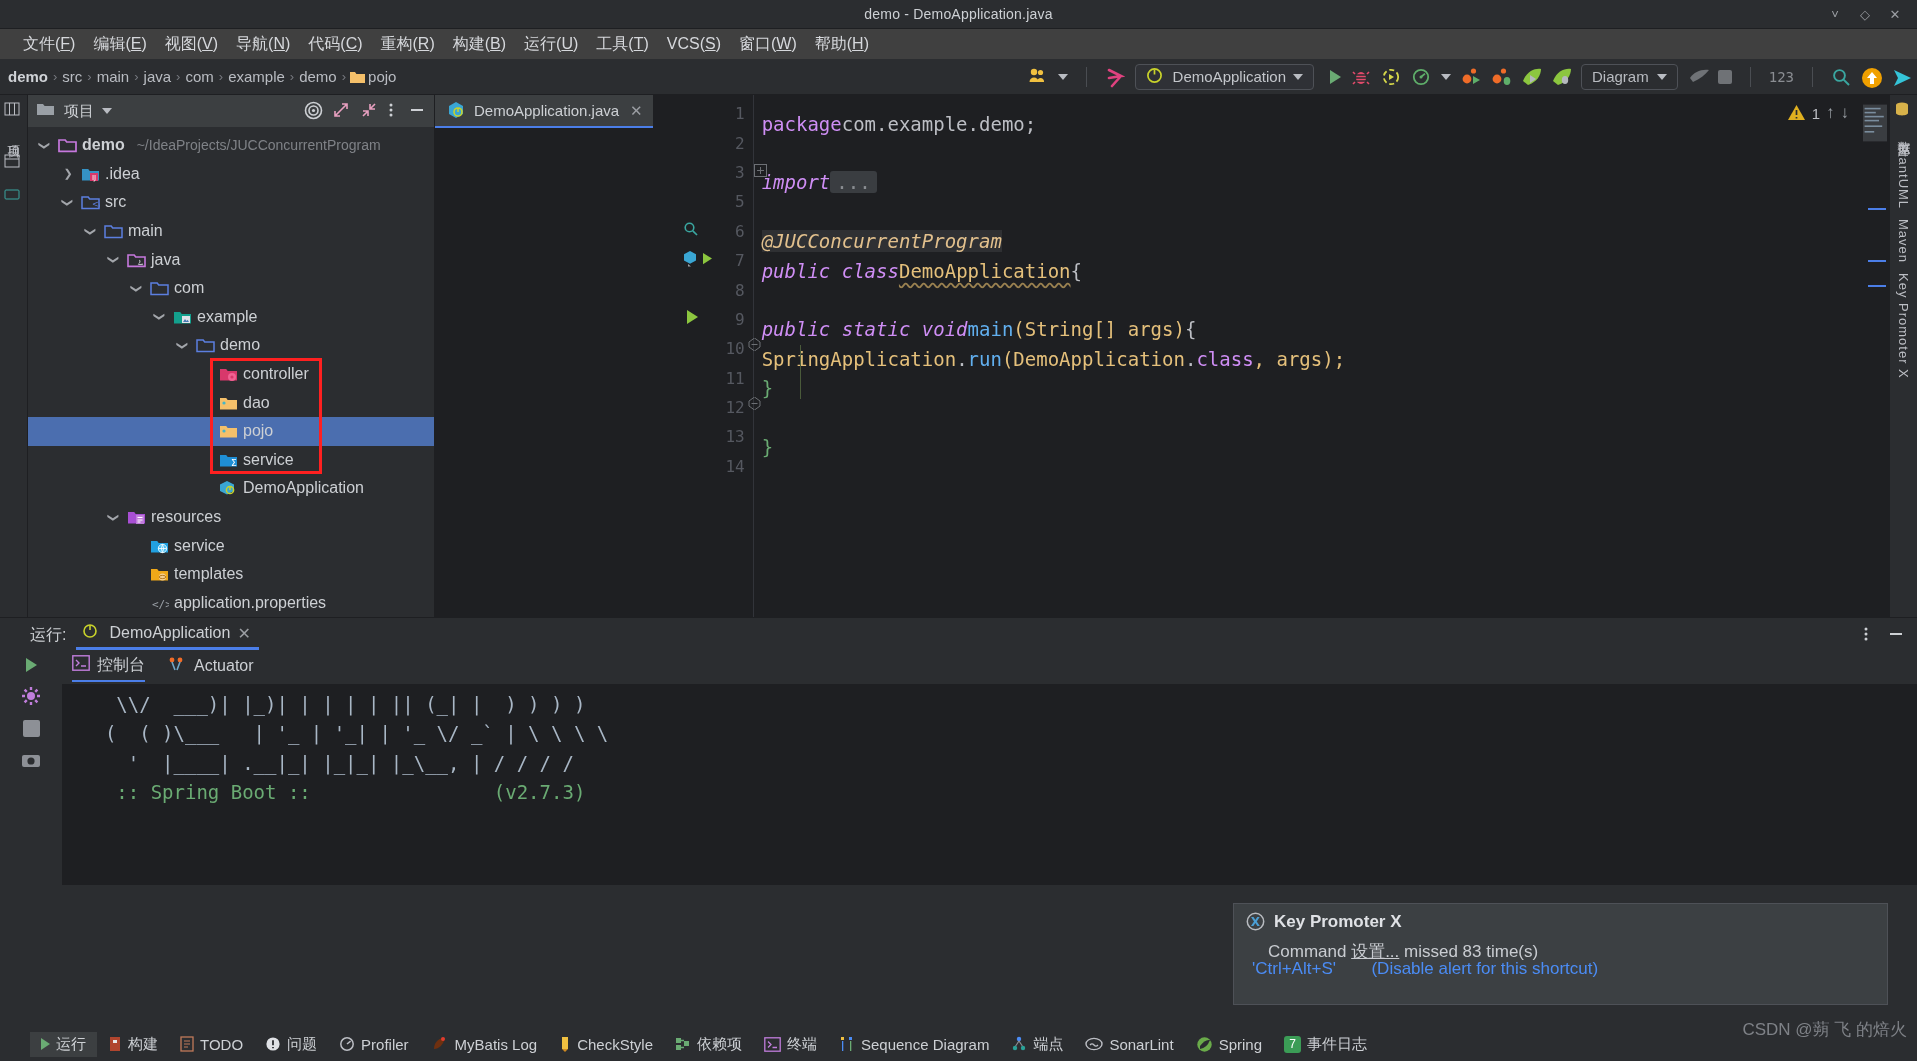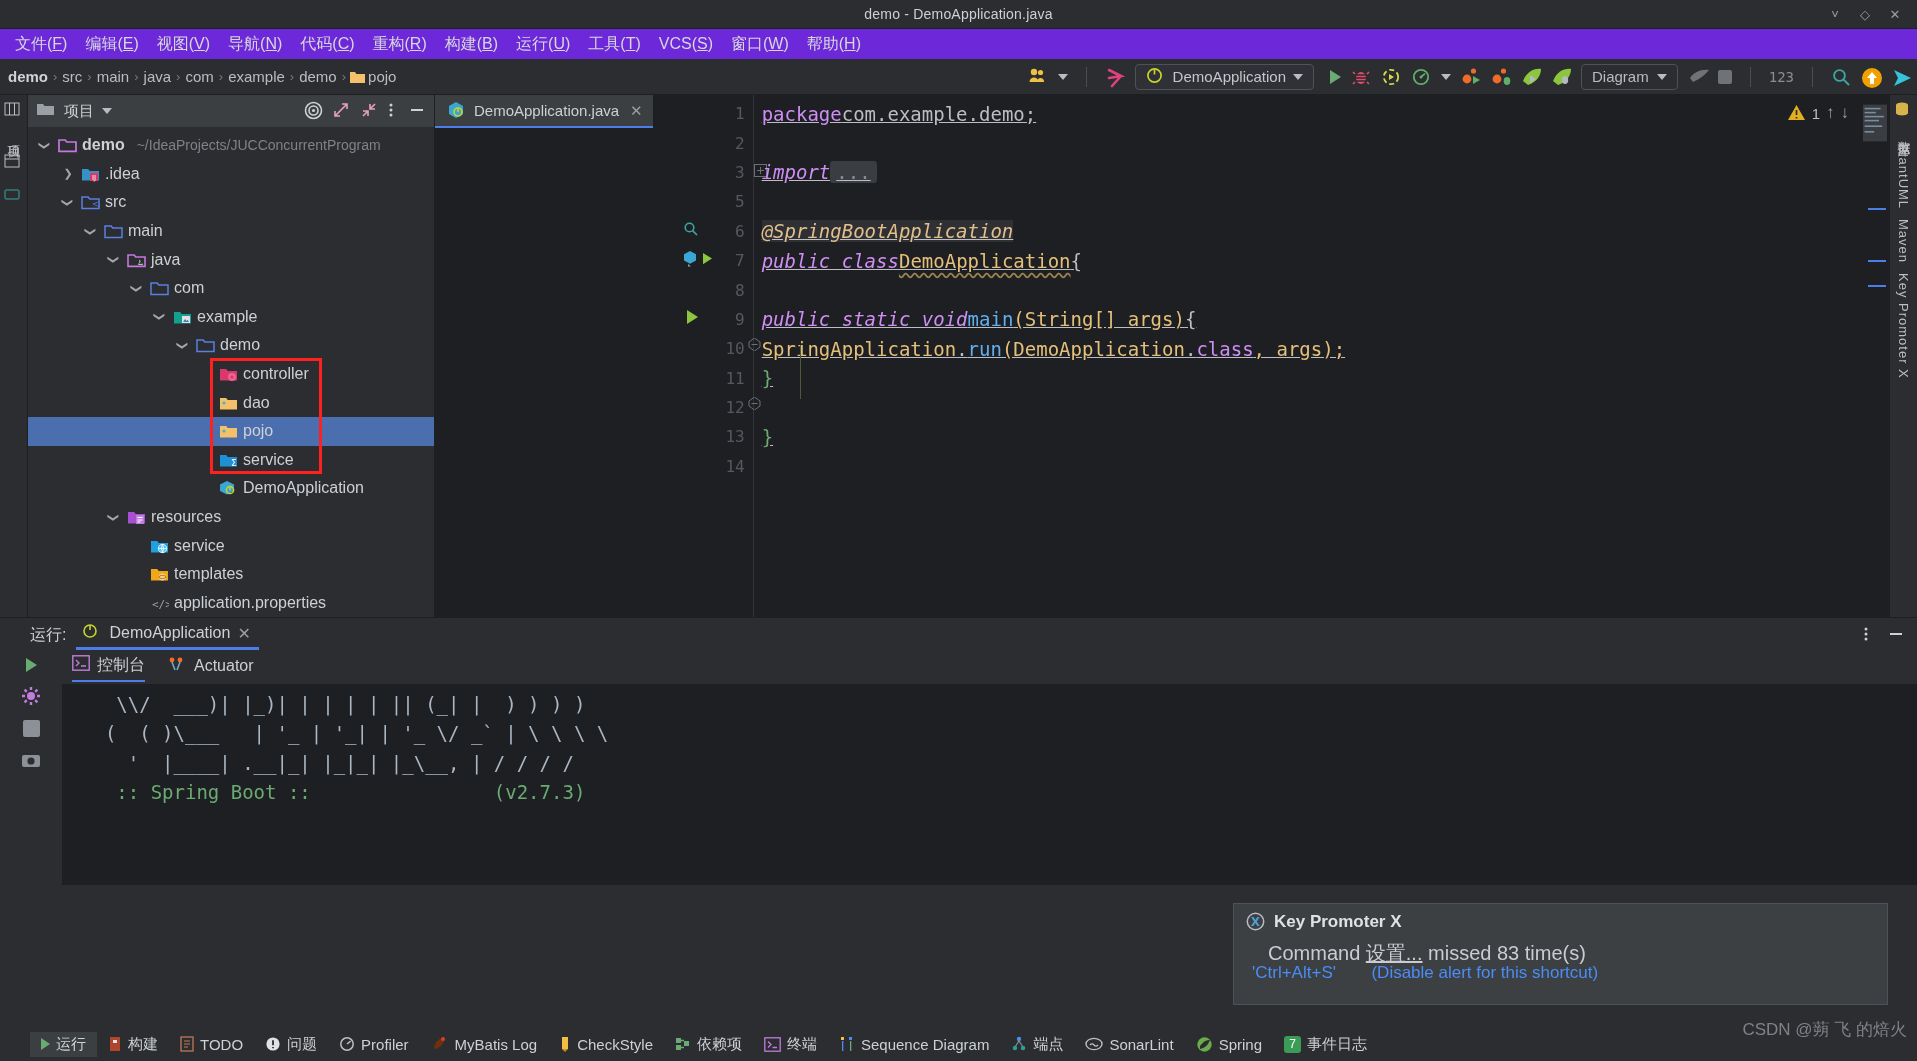--- a/index.html
+++ b/index.html
@@ -8,21 +8,21 @@
   body{ position:relative; }
 
   
   .titlebar{ height:29px; background:#2b2d30; display:flex; align-items:center;
     justify-content:center; position:relative; border-bottom:1px solid #1e1f22;}
   .titlebar .ttl{ font-size:14px; color:#cdd0d4; letter-spacing:.2px;}
   .win-btns{ position:absolute; right:6px; top:0; height:29px; display:flex; align-items:center; gap:14px; padding-right:8px;}
   .win-btns span{ font-size:13px; color:#9b9ea3; width:16px; text-align:center; cursor:default;}
 
   
-  .menubar{ height:30px; background:#6d28d9; display:flex; align-items:center; padding-left:6px; gap:0px;}
+  .menubar{ height:30px; background:#404040; display:flex; align-items:center; padding-left:14px; gap:0px;}
   .menubar .mi{ font-size:16px; color:#d6d8dc; padding:3px 9px; white-space:nowrap;}
   .menubar .mi u{ text-decoration:underline; }
 
   
   .toolbar{ height:36px; background:#2b2d30; display:flex; align-items:center; padding:0 6px; gap:0px;
     border-bottom:1px solid #1e1f22;}
   .crumbs{ display:flex; align-items:center; gap:0; font-size:15px;}
   .crumbs .cb{ color:#b9bcc2; padding:0 2px;}
   .crumbs .cb.b{ font-weight:bold; color:#cfd2d6;}
   .crumbs .sep{ color:#76797f; padding:0 3px; font-size:13px;}
@@ -63,21 +63,21 @@
   .etab{ display:flex; align-items:center; gap:7px; padding:0 10px 0 12px; background:#3c3f41;
     border-bottom:2px solid #4b7ee8; font-size:15px; color:#cdd0d4;}
   .etab .x{ color:#9b9ea3; font-size:15px; margin-left:4px;}
   .code-area{ flex:1; display:flex; position:relative; overflow:hidden;}
   .gutter{ width:100px; background:#1e1f22; padding-top:4px; flex:0 0 100px; position:relative;}
   .gline{ height:29.4px; display:flex; align-items:center; justify-content:flex-end;
     font-family:"DejaVu Sans Mono", monospace; font-size:16px; color:#555860; padding-right:8px;
     position:relative;}
   .gmark{ position:absolute; left:30px; top:50%; transform:translateY(-50%); }
   .gfold{ position:absolute; right:-14px; top:50%; transform:translateY(-50%); color:#6d7075; font-size:12px;}
-  .codecol{ flex:1; padding-top:4px; position:relative; border-left:1px solid #32343a;text-decoration:underline;}
+  .codecol{ flex:1; padding-top:14px; position:relative; border-left:1px solid #32343a;}
   .cline{ height:29.4px; display:flex; align-items:center; font-family:"DejaVu Sans Mono", monospace;
     font-size:19px; white-space:pre; padding-left:8px;}
   .kw{color:#cf8ef5;font-style:italic;} .kw2{color:#cf8ef5;}
   .ann{color:#e2c08d;font-style:italic;background:#2f3033;}
   .cls{color:#e5c07b;} .mth{color:#61afef;} .pun{color:#bcbec4;}
   .str{color:#6aab73;} .imp{color:#cf8ef5;font-style:italic;}
   .und{ text-decoration:underline; text-decoration-style:wavy; text-decoration-color:#9a8150;
         text-underline-offset:4px;}
   .dots{ background:#3a3d41; border-radius:3px; padding:0 6px; color:#8a8d92;}
   .insp{ position:absolute; right:40px; top:8px; display:flex; align-items:center; gap:6px; font-size:15px;}
@@ -102,21 +102,21 @@
   .ctab{ display:flex; align-items:center; gap:7px; font-size:16px; color:#cdd0d4; padding-bottom:4px;}
   .ctab.active{ border-bottom:2px solid #4b7ee8;}
   .console{ flex:1; background:#1e1f22; padding:6px 0 0 20px; position:relative; overflow:hidden;}
   .cl{ font-family:"DejaVu Sans Mono", monospace; font-size:19px; color:#a9b7c6; line-height:29.4px; white-space:pre;}
   .cl.green{ color:#6aab73; }
 
   
   .notif{ position:absolute; left:1233px; top:903px; width:655px; height:102px;
      background:#3c4043; border:1px solid #4e5157; padding:8px 12px;}
   .notif .hd{ display:flex; align-items:center; gap:8px; font-size:17px; color:#dfe1e5; font-weight:bold;}
-  .notif .l1{ font-size:20px; color:#c9ccd1; margin-top:8px; padding-left:22px;}
+  .notif .l1{ font-size:17px; color:#c9ccd1; margin-top:8px; padding-left:22px;}
   .notif .l2{ font-size:17px; color:#4b8cf5; margin-top:-4px; padding-left:6px;}
   .notif .l1 u{ color:#c9ccd1; }
 
   
   .statusbar{ position:absolute; left:0; bottom:0; width:1917px; height:34px; background:#2b2d30;
     display:flex; align-items:center; padding-left:30px; gap:0;}
   .sb{ display:flex; align-items:center; gap:6px; font-size:15px; color:#cdd0d4; padding:3px 11px;}
   .sb.active{ background:#3c3f41;}
   .badge{ width:17px;height:17px;border-radius:3px;background:#3b9c56;color:#fff;font-size:12px;
     display:inline-flex;align-items:center;justify-content:center;}
@@ -613,21 +613,21 @@
           </div>
           <div class="gline">
             <span>14</span>
           </div>
         </div>
       <div class="codecol" id="codecol">
           <div class="cline"><span class="kw2">package</span> <span class="pun">com.example.demo;</span></div>
           <div class="cline"><span class="pun"></span></div>
           <div class="cline"><span class="imp">import</span> <span class="dots">...</span></div>
           <div class="cline"><span class="pun"></span></div>
-          <div class="cline"><span class="ann">@SpringBootApplication</span></div>
+          <div class="cline"><span class="ann">@JUCConcurrentProgram</span></div>
           <div class="cline"><span class="kw">public class</span> <span class="cls und">DemoApplication</span> <span class="pun">{</span></div>
           <div class="cline"><span class="pun"></span></div>
           <div class="cline">    <span class="kw">public static void</span> <span class="mth">main</span><span class="cls">(String[] args)</span> <span class="pun">{</span></div>
           <div class="cline">        <span class="cls">SpringApplication</span><span class="pun">.</span><span class="mth">run</span><span class="cls">(DemoApplication</span><span class="pun">.</span><span class="kw2">class</span><span class="cls">, args);</span></div>
           <div class="cline">    <span class="str">}</span></div>
           <div class="cline"><span class="pun"></span></div>
           <div class="cline"><span class="str">}</span></div>
           <div class="cline"><span class="pun"></span></div>
           <div style="position: absolute; left: -6px; top: 243px; color: rgb(109, 112, 117); font-size: 12px;"><svg width="13" height="13" viewBox="0 0 13 13">
               <path d="M6.5 0 L12 4 V9 L6.5 13 L1 9 V4 Z" fill="none" stroke="#6d7075"></path>

